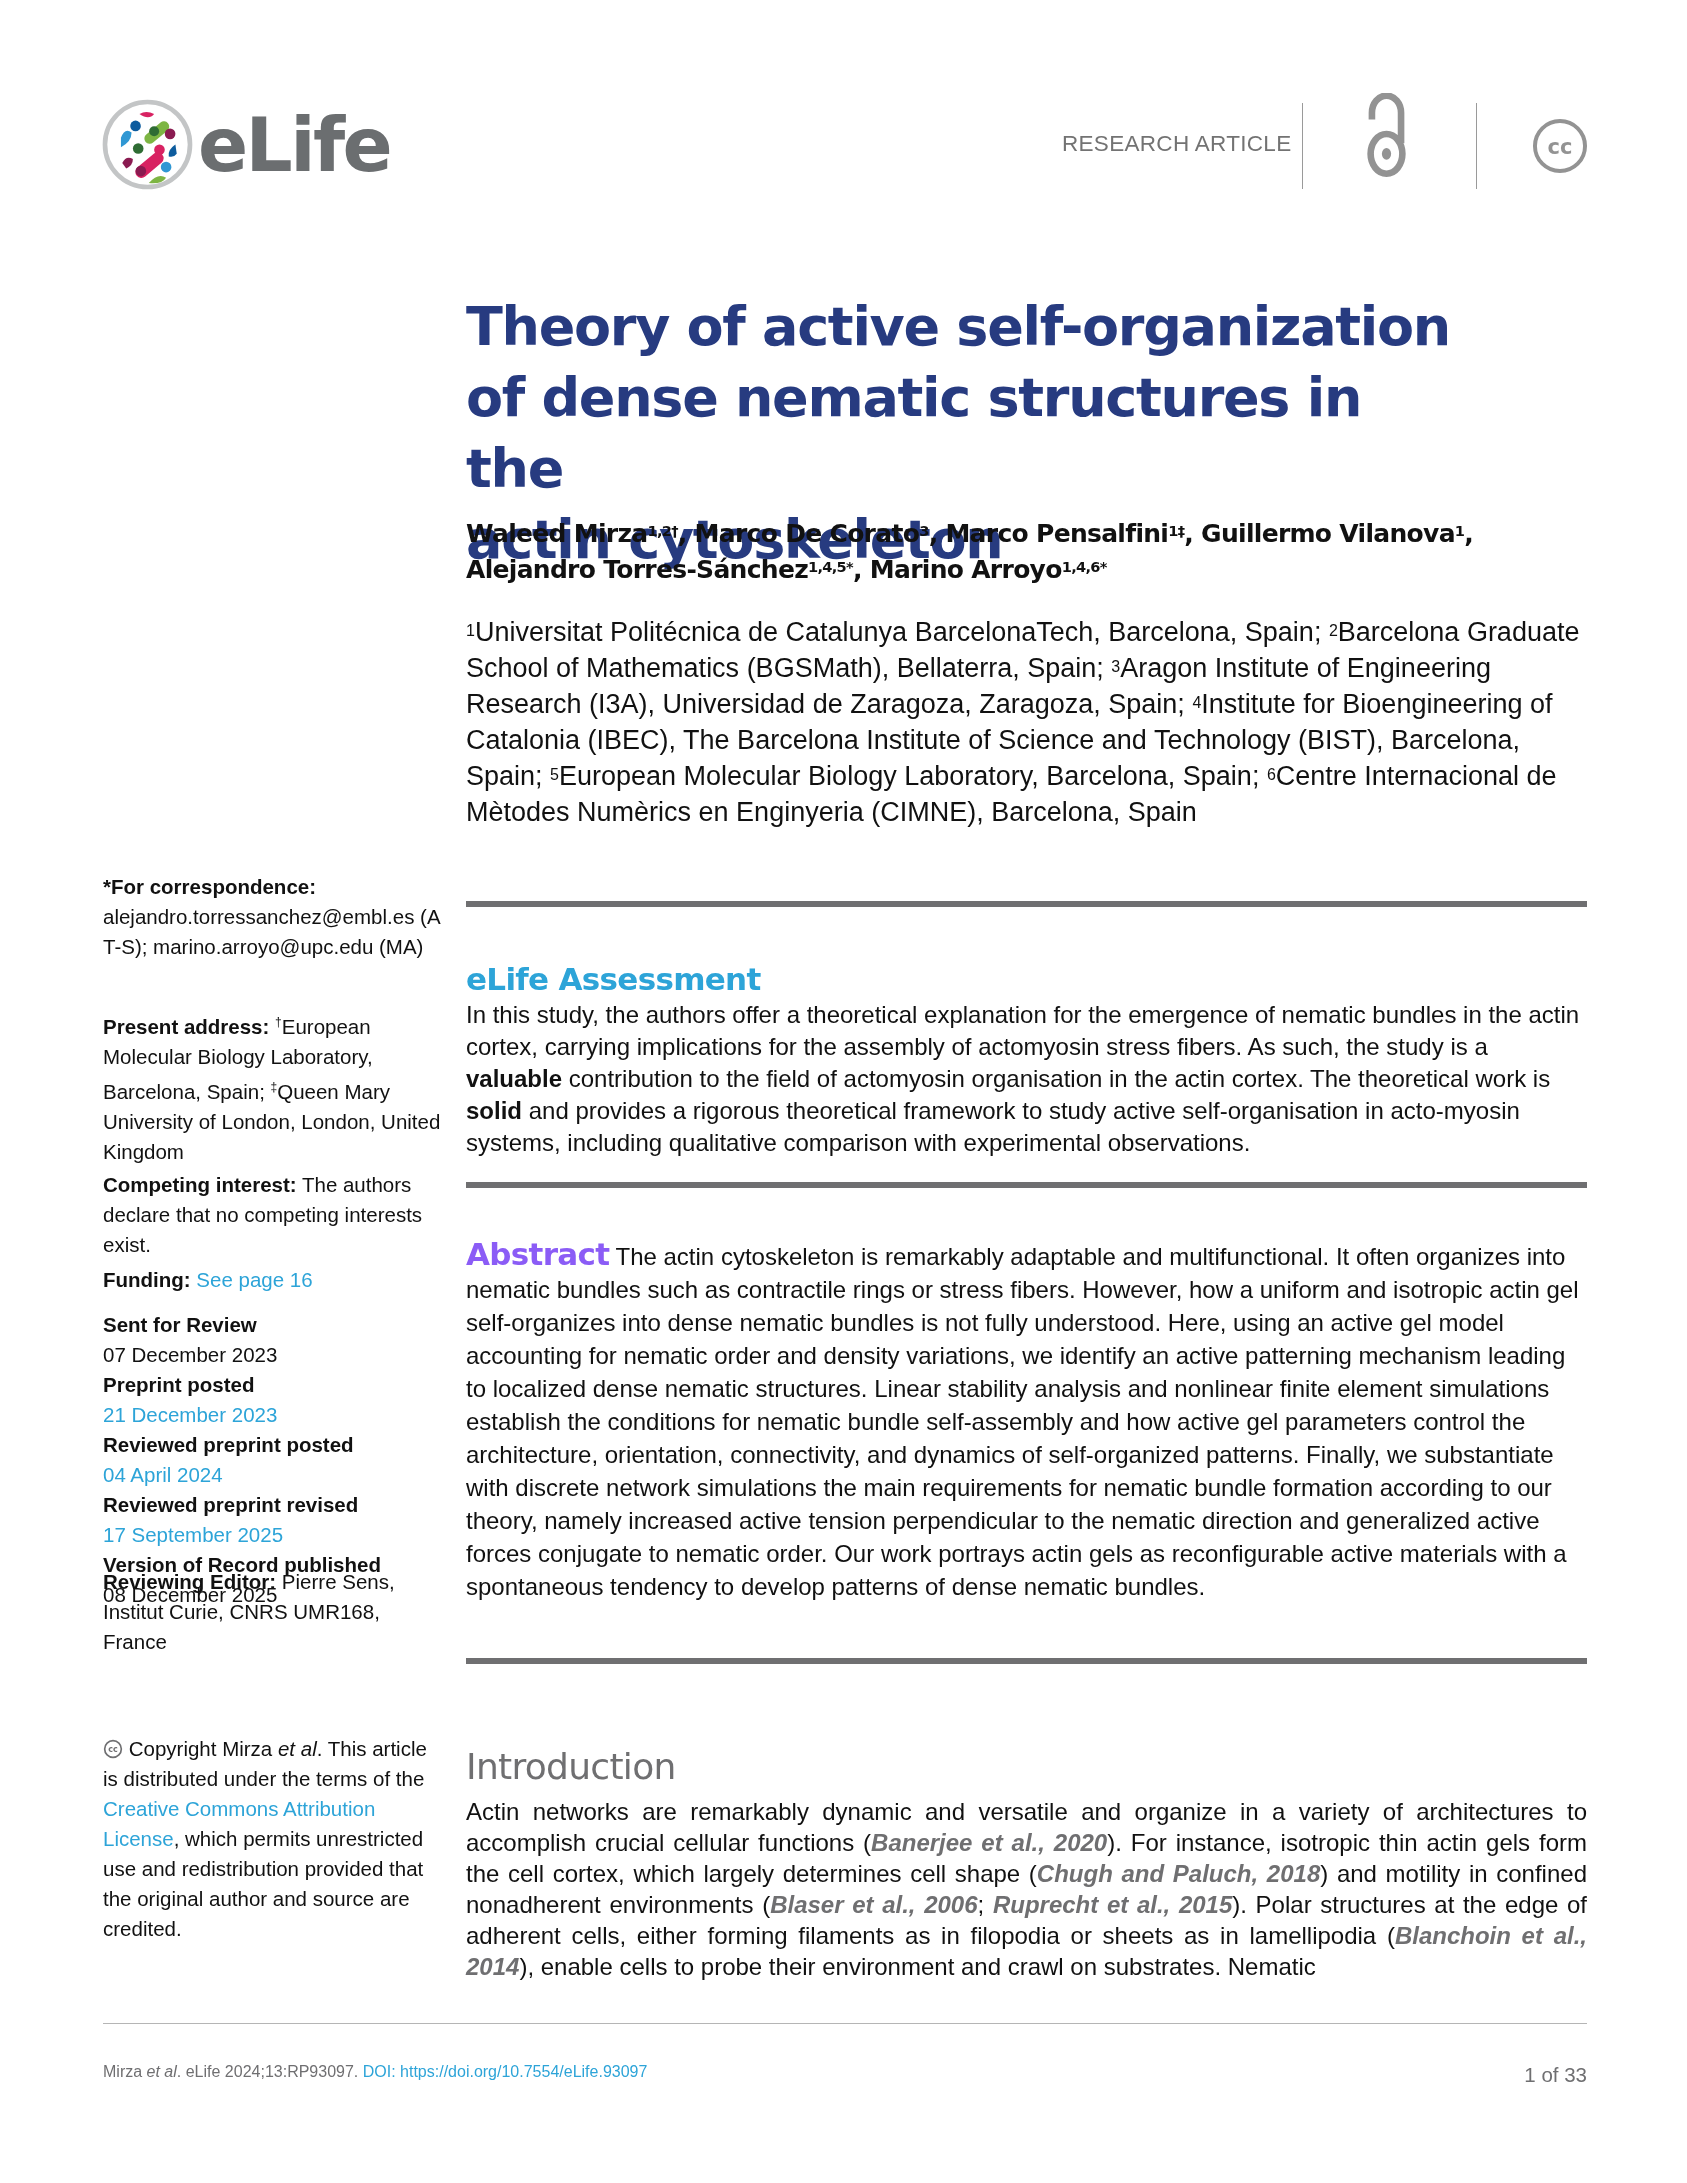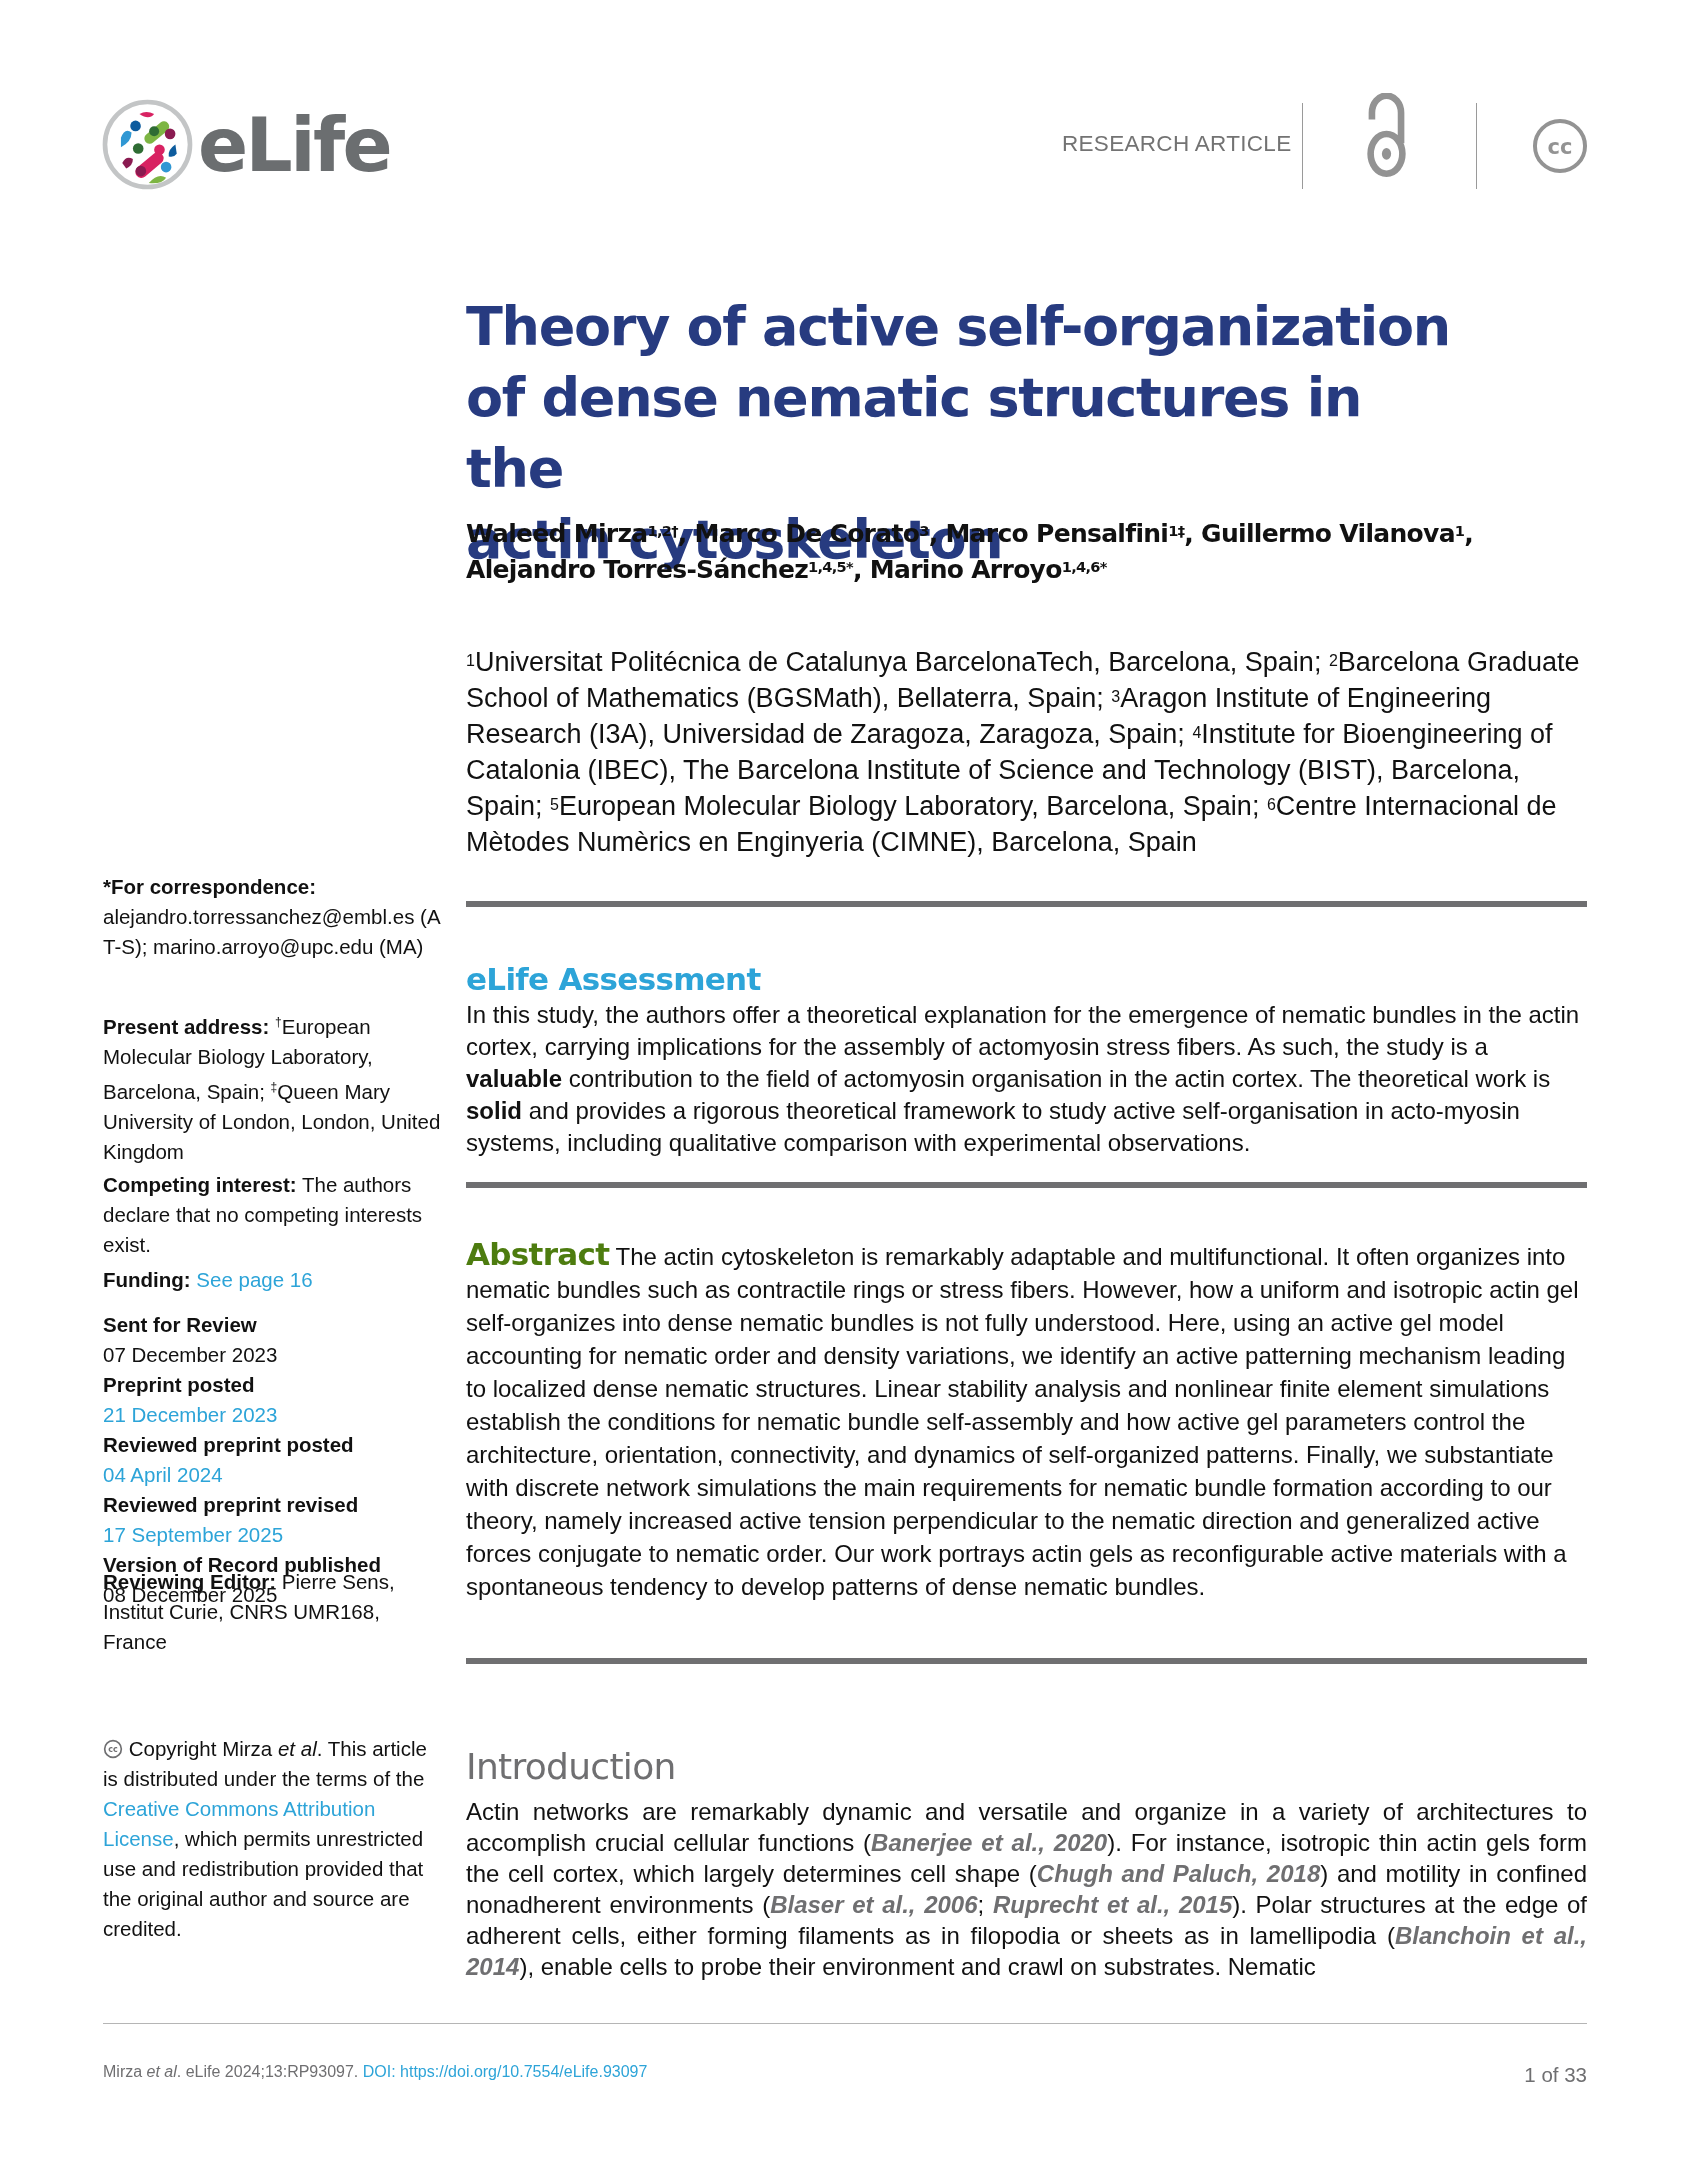--- a/index.html
+++ b/index.html
@@ -18,32 +18,32 @@
   .vline2 { left:1476px; top:103px; height:86px; }
   .oa-icon { left:1360px; top:93px; width:53px; height:86px; }
   .cc-icon { left:1532px; top:118px; width:56px; height:56px; }
 
   
   .title { left:466px; top:291px; width:993px; font-family:"DejaVu Sans", sans-serif; font-weight:bold;
            font-size:54px; line-height:71px; color:#273b80; letter-spacing:-1.3px; }
   .authors { left:466px; top:516px; width:1125px; font-family:"DejaVu Sans", sans-serif; font-weight:bold;
              font-size:25px; line-height:36px; color:#111; letter-spacing:-0.7px; }
   .authors sup { font-size:14.6px; vertical-align:top; position:relative; top:-2.6px; }
-  .affil { left:466px; top:614px; width:1125px; font-size:27px; line-height:36px; color:#111;margin-top:30px; }
+  .affil { left:466px; top:614px; width:1125px; font-size:27px; line-height:36px; color:#111; }
   .affil sup { font-size:16px; vertical-align:top; position:relative; top:-1.3px; }
 
   .rule { left:466px; width:1121px; height:6px; background:#6f6f71; }
 
   
   .assess-h { left:466px; top:961px; font-family:"DejaVu Sans", sans-serif; font-weight:bold; font-size:31px; color:#2da4d8; letter-spacing:-0.7px; }
   .assess-p { left:466px; top:999px; width:1121px; font-size:24px; line-height:32px; color:#111; }
 
   
   .abstract { left:466px; top:1238px; width:1121px; font-size:24px; line-height:33px; color:#111; }
-  .abstract-h { font-family:"DejaVu Sans", sans-serif; font-weight:bold; font-size:31px; color:#4d7c0f; letter-spacing:-0.7px; }
+  .abstract-h { font-family:"DejaVu Sans", sans-serif; font-weight:bold; font-size:31px; color:#8b5cf6; letter-spacing:-0.7px; }
 
   
   .intro-h { left:466px; top:1746px; font-family:"DejaVu Sans", sans-serif; font-weight:normal; font-size:36px; color:#6f6f71; letter-spacing:-0.7px; }
   .intro-p { left:466px; top:1796px; width:1121px; font-size:24px; line-height:31px; color:#111; text-align:justify; }
   .cite { color:#6f6f71; font-weight:bold; font-style:italic; }
 
   
   .side { left:103px; width:344px; font-size:20.5px; line-height:30px; color:#111; }
   .side b { font-weight:bold; }
   .side .link { color:#2da4d8; }

